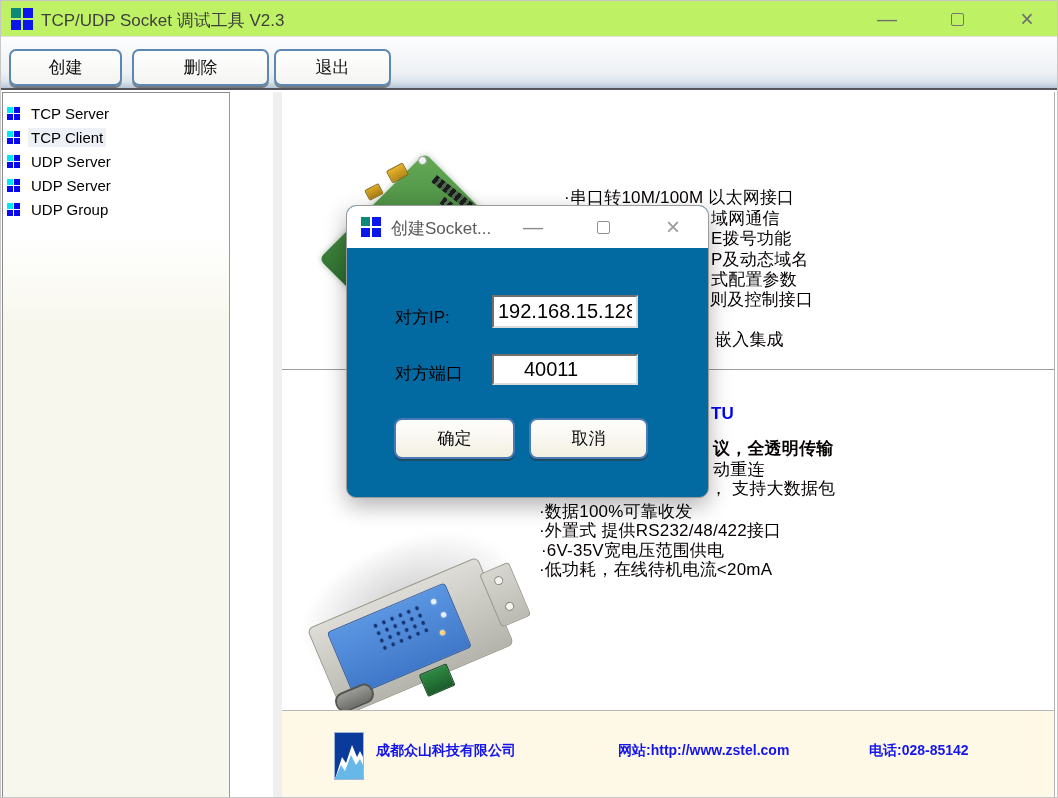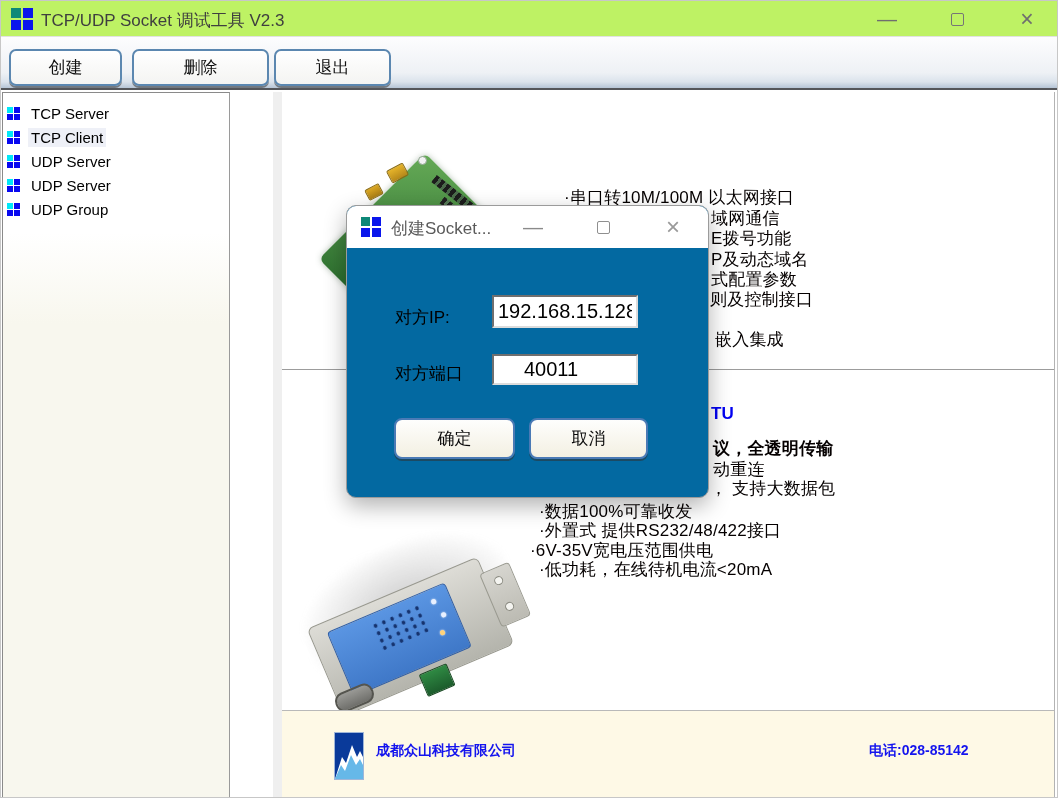--- a/index.html
+++ b/index.html
@@ -201,21 +201,21 @@
     <div class="pline" style="left:433px;top:216px;margin-top:20px;">嵌入集成</div>
 
     <div class="divider" style="top:277px;"></div>
 
     <div class="sec-title" style="left:429px;top:312px;">TU</div>
     <div class="pline" style="left:431px;top:345px;font-weight:bold;">议，全透明传输</div>
     <div class="pline" style="left:431px;top:366px;">动重连</div>
     <div class="pline" style="left:428px;top:385px;">， 支持大数据包</div>
     <div class="pline" style="left:257px;top:408px;text-align:right;">·数据100%可靠收发</div>
     <div class="pline" style="left:257px;top:427px;">·外置式 提供RS232/48/422接口</div>
-    <div class="pline" style="left:248px;top:447px;">·6V-35V宽电压范围供电</div>
+    <div class="pline" style="left:259px;top:447px;">·6V-35V宽电压范围供电</div>
     <div class="pline" style="left:257px;top:466px;">·低功耗，在线待机电流&lt;20mA</div>
 
     <div class="device-photo">
       <div class="dev-shadow"></div>
       <div class="dev-body">
         <div class="dev-flange">
             <i></i>
             <i></i>
           </div>
         <div class="dev-panel">
@@ -232,20 +232,21 @@
     <div class="footer">
       <div class="footer-logo">
         <svg width="28" height="46" viewBox="0 0 28 46" style="display:block;">
           <rect x="0" y="0" width="28" height="46" fill="#0a3a9a"></rect>
           <rect x="0" y="0" width="28" height="46" fill="url(#g)" opacity="0"></rect>
           <polygon points="0,46 7,24 11,30 17,12 22,24 25,18 28,24 28,46" fill="#ffffff"></polygon>
           <polygon points="0,46 6,32 10,38 16,22 21,32 25,26 28,32 28,46" fill="#66b8e8"></polygon>
         </svg>
       </div>
       <span class="footer-text ft-company">成都众山科技有限公司</span>
+      <span class="footer-text ft-website">网站:http://www.zstel.com</span>
       <span class="footer-text ft-phone">电话:028-85142</span>
     </div>
   </div>
 
   <div class="dialog">
     <div class="dlg-titlebar">
       <span class="sqicon">
           <i class="tl"></i>
           <i></i>
           <i></i>

